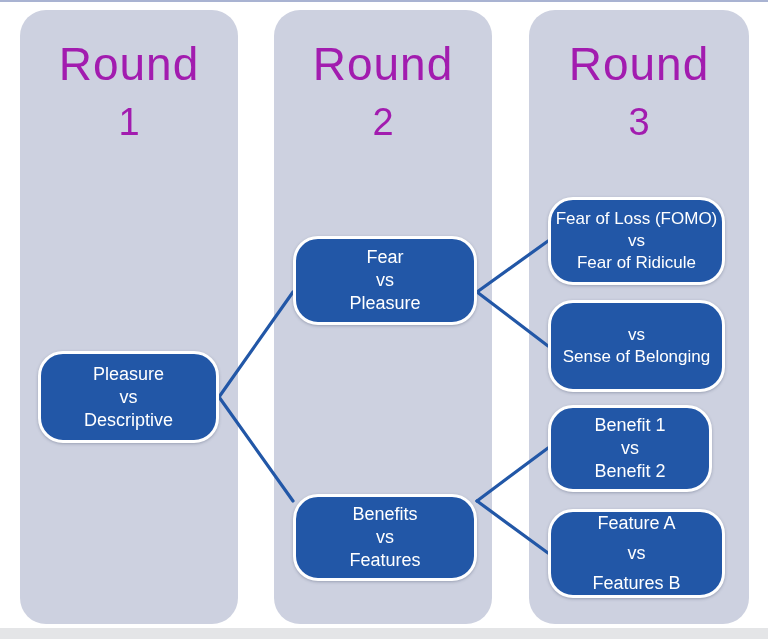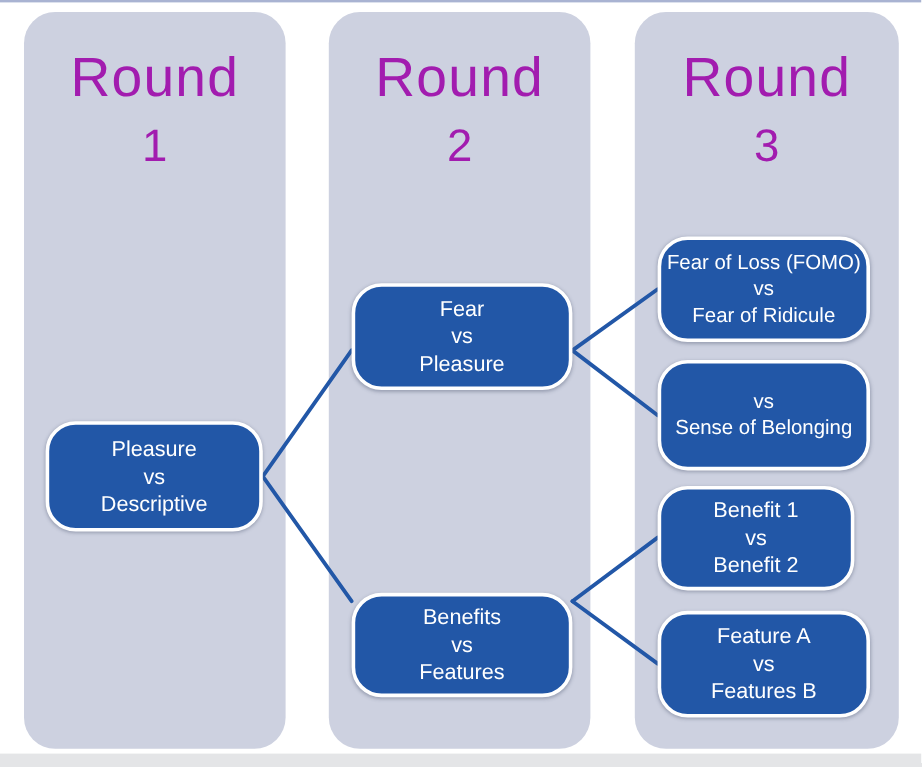--- a/index.html
+++ b/index.html
@@ -77,21 +77,21 @@
     color: #ffffff;
     font-size: 18px;
     line-height: 23px;
   }
   .b1 { left: 38px;  top: 351px; width: 181px; height: 92px; }
   .b2 { left: 293px; top: 236px; width: 184px; height: 89px; }
   .b3 { left: 293px; top: 458px; width: 184px; height: 87px; margin-top: 36px; }
   .b4 { left: 548px; top: 197px; width: 177px; height: 88px; font-size: 17px; line-height: 22px; }
   .b5 { left: 548px; top: 300px; width: 177px; height: 92px; font-size: 17px; line-height: 22px; }
   .b6 { left: 548px; top: 405px; width: 164px; height: 87px; }
-  .b7 { left: 548px; top: 509px; width: 177px; height: 89px; }
+  .b7 { left: 548px; top: 509px; width: 177px; height: 89px; justify-content: space-between; }
   .matchup span { display: block; }
 </style>
 </head>
 <body>
 
 <div class="stage">
 
   <div class="top-line"></div>
 
   <div class="column col-1">

